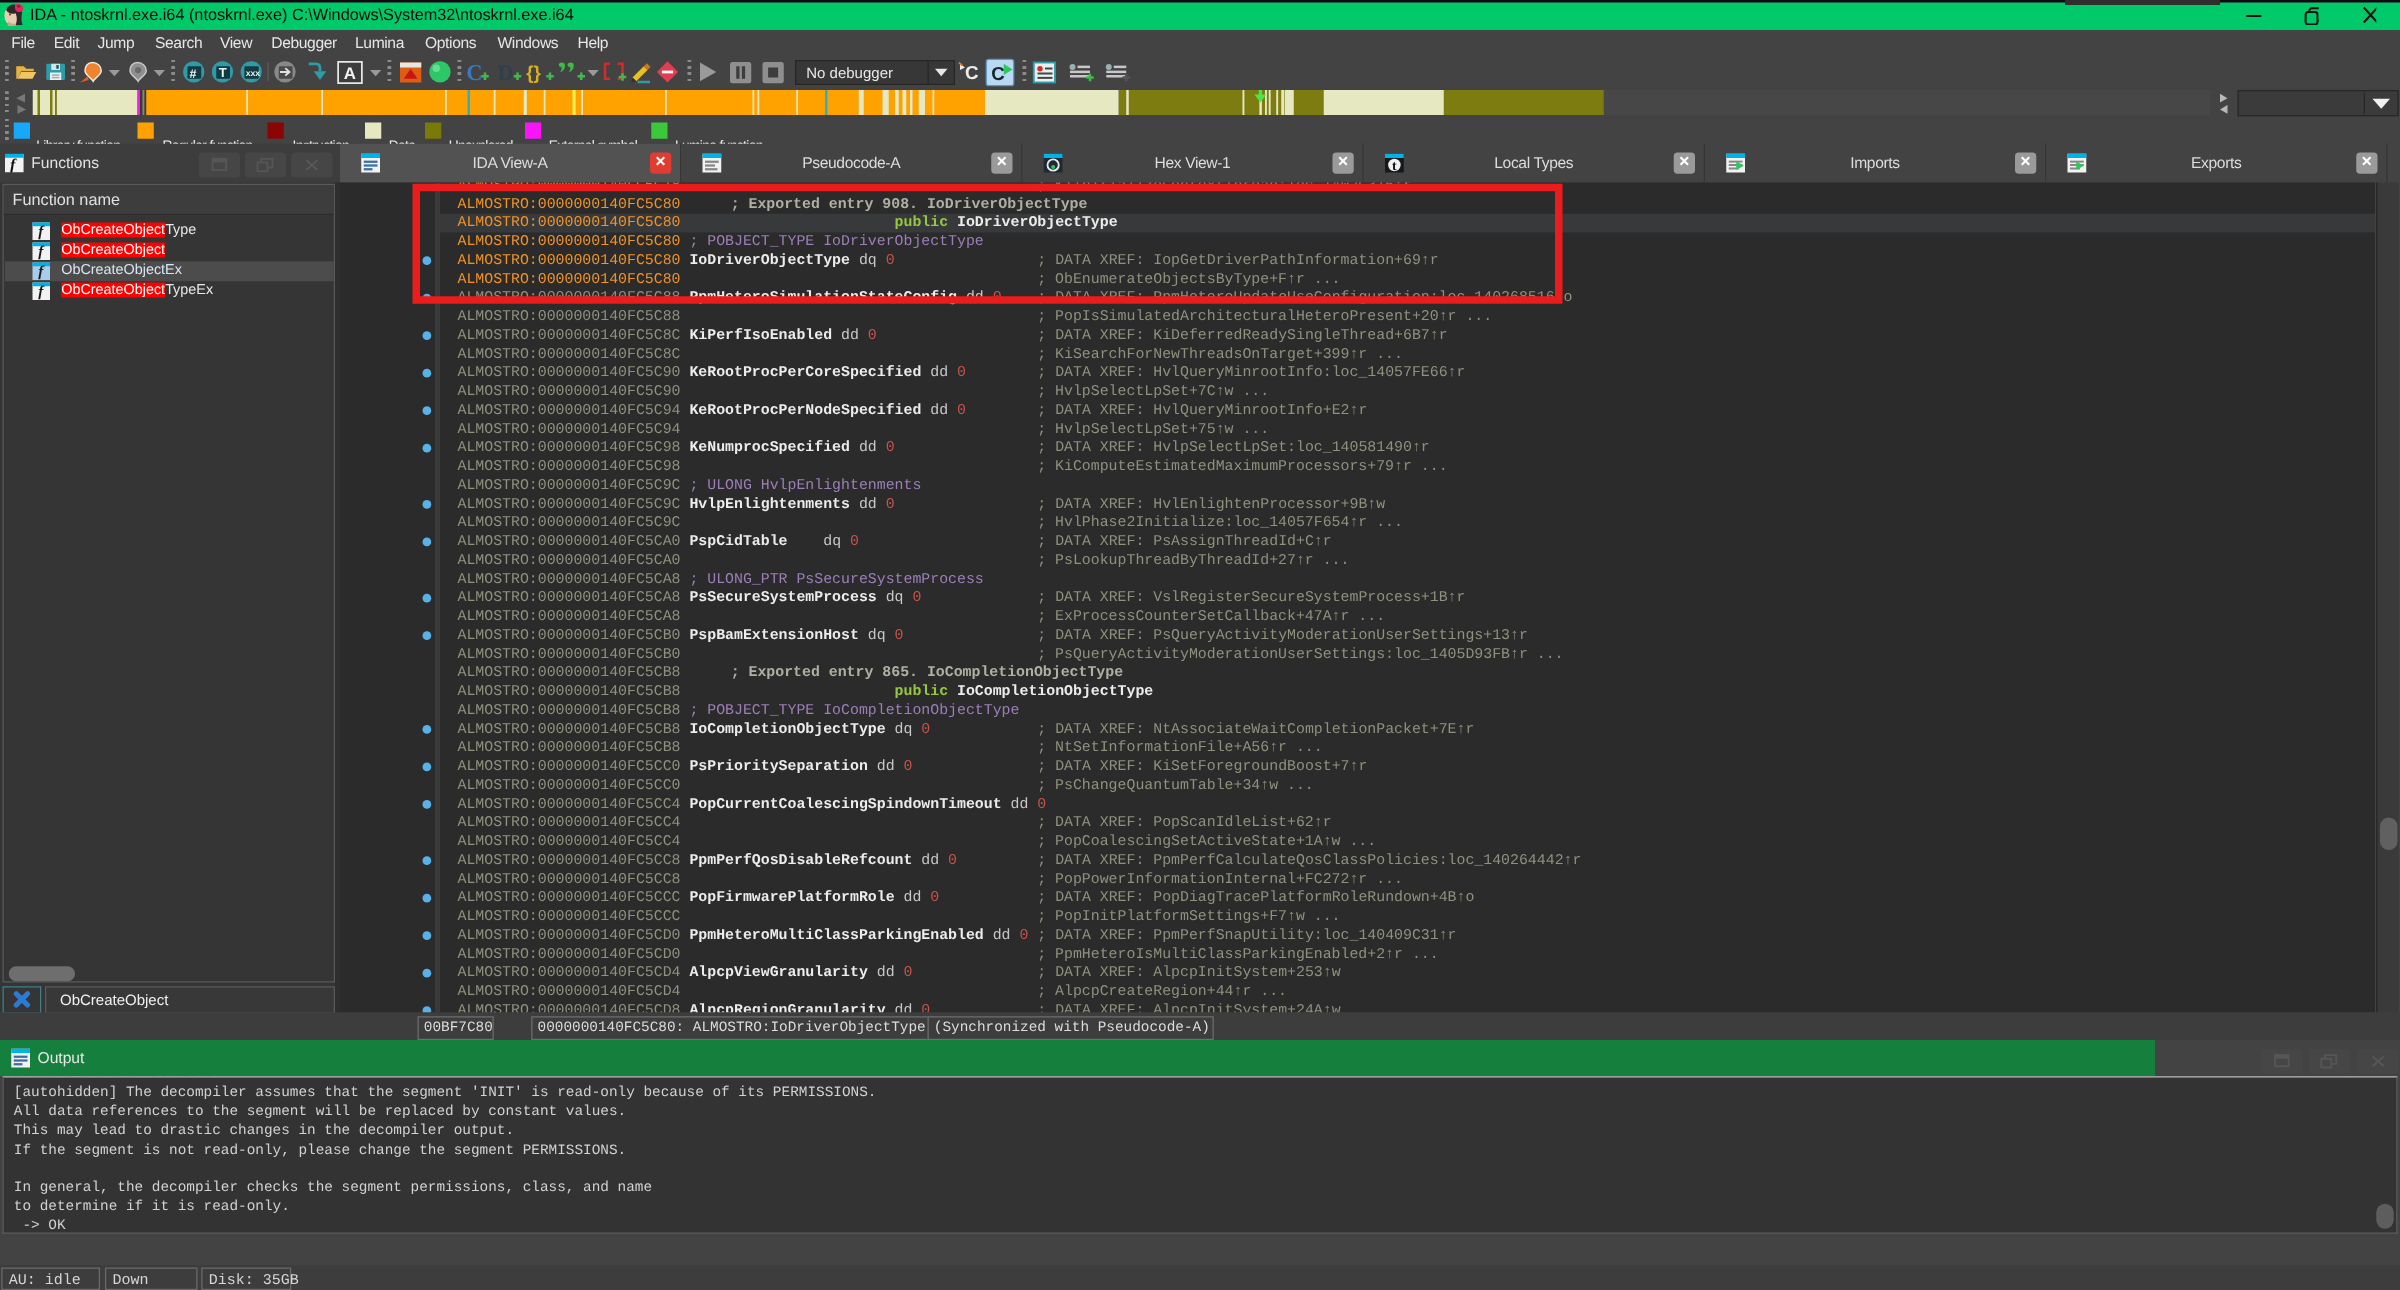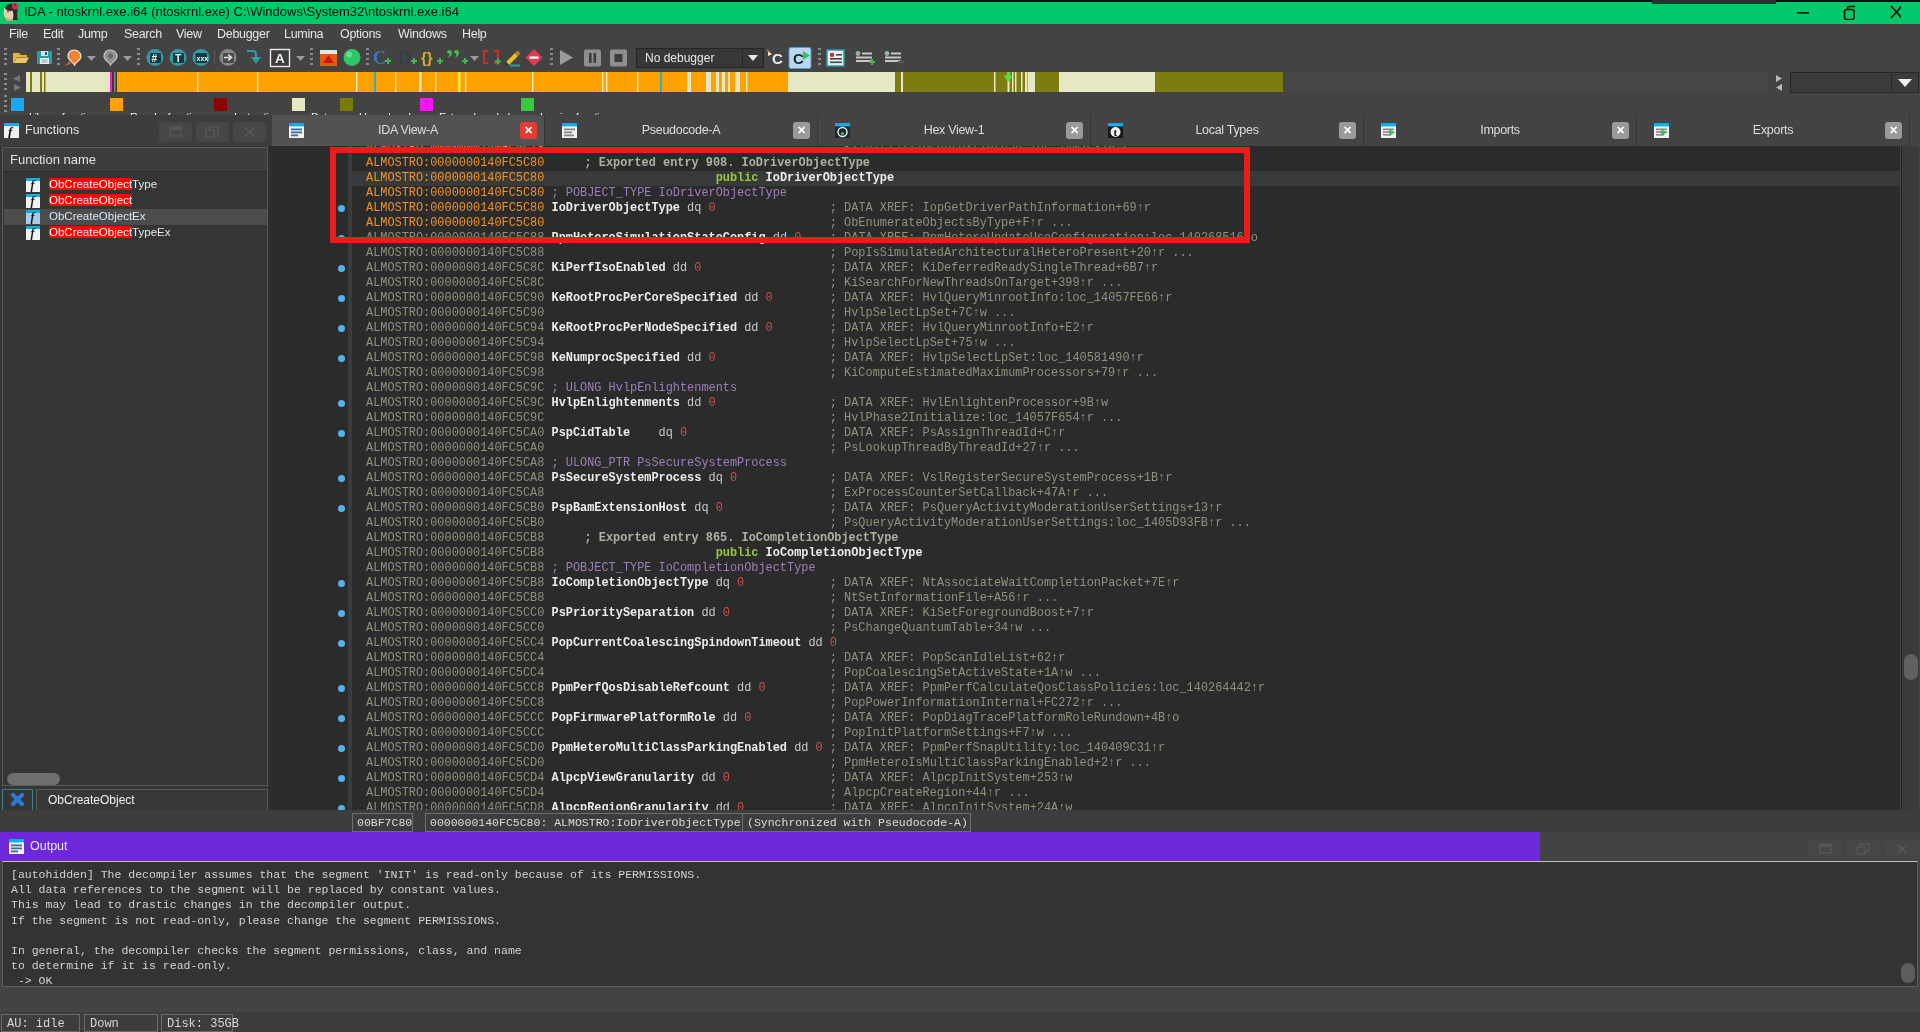--- a/index.html
+++ b/index.html
@@ -84,21 +84,21 @@
 .ag { color:#90907e; } .ao { color:#f09227; }
 .cg { color:#90907e; } .cc { color:#b0b0a2; font-weight:bold;margin-left:33px; }
 .cp { color:#9d7fb8; } .nm { color:#ececec; font-weight:bold; }
 .kw { color:#c8c8c8; } .vz { color:#c6524a; } .pub { color:#95c83e; font-weight:bold; }
 .dot { position:absolute; left:66px; width:7px; height:7px; border-radius:50%; background:#56b2e8; }
 #redbox { position:absolute; left:330px; top:147px; width:920px; height:96px; border:6px solid #ea1c1c; z-index:30; }
 .sbox { position:absolute; top:813px; height:19px; border:1px solid #6e6e6e; background:#3d3d3d;
   font-family:"Liberation Mono",monospace; font-size:11.5px; color:#dcdcdc; padding:2px 0 0 4px; white-space:pre; z-index:31;}
 
 
-#outhdr { position:absolute; left:0; top:832px; width:1540px; height:29px; background:#6d28d9;text-decoration:underline; }
+#outhdr { position:absolute; left:0; top:832px; width:1724px; height:29px; background:#15803d;text-decoration:underline; }
 #outhdr .tt { position:absolute; left:30px; top:7px; font-size:12.5px; color:#e8e8e8; }
 #outbox { position:absolute; left:2px; top:861px; width:1916px; height:126px; background:#333333;
   border:1px solid #5f5f5f; border-top:1px solid #bfbfbf; }
 #outtext { position:absolute; left:8px; top:5px; font-family:"Liberation Mono",monospace;
   font-size:11.5px; line-height:15.2px; color:#d2d2d2; white-space:pre; }
 #outscroll { position:absolute; right:2px; bottom:3px; width:14px; height:20px; background:#5d5d5d; border-radius:7px; }
 #pyrow { position:absolute; left:0; top:987px; width:1920px; height:25px; background:#434343; }
 #pyrow .lbl { position:absolute; left:15px; top:5px; font-size:12.5px; color:#e8e8e8; }
 #pyfield { position:absolute; left:66px; top:1px; width:1852px; height:23px; background:#3c3c3c; border:1px solid #5a5a5a; }
 
@@ -534,21 +534,21 @@
 <i class="dot" style="top:629px"></i>
 <i class="dot" style="top:659px"></i>
     </div>
 <div id="dscroll">
       <div class="thumb"></div>
     </div>
 <div id="redbox"></div>
 
 <div class="abs" style="left:0;top:810px;width:1920px;height:22px;background:#3d3d3d"></div>
 <div id="fnline" class="abs" style="left:8px;top:852px;font-size:12px;color:#fef9c3">Line 3 of 4, /ObCreateObjectEx</div>
-<div class="sbox" style="left:352px;width:61px">00BF7C80</div>
+<div class="sbox" style="left:334px;width:61px">00BF7C80</div>
 <div class="sbox" style="left:425px;width:325px">0000000140FC5C80: ALMOSTRO:IoDriverObjectType</div>
 <div class="sbox" style="left:742px;width:229px">(Synchronized with Pseudocode-A)</div>
 
 <div id="outhdr">
   <svg class="abs" style="left:8px;top:6px" width="17" height="17">
         <rect x="1" y="1" width="15" height="15" fill="#f2f2f2"></rect>
         <rect x="1" y="1" width="15" height="3.4" fill="#00b3e6"></rect>
         <rect x="3" y="6.5" width="11" height="1.8" fill="#3a6ea5"></rect>
         <rect x="3" y="9.5" width="11" height="1.8" fill="#3a6ea5"></rect>
         <rect x="3" y="12.5" width="7" height="1.8" fill="#3a6ea5"></rect>

